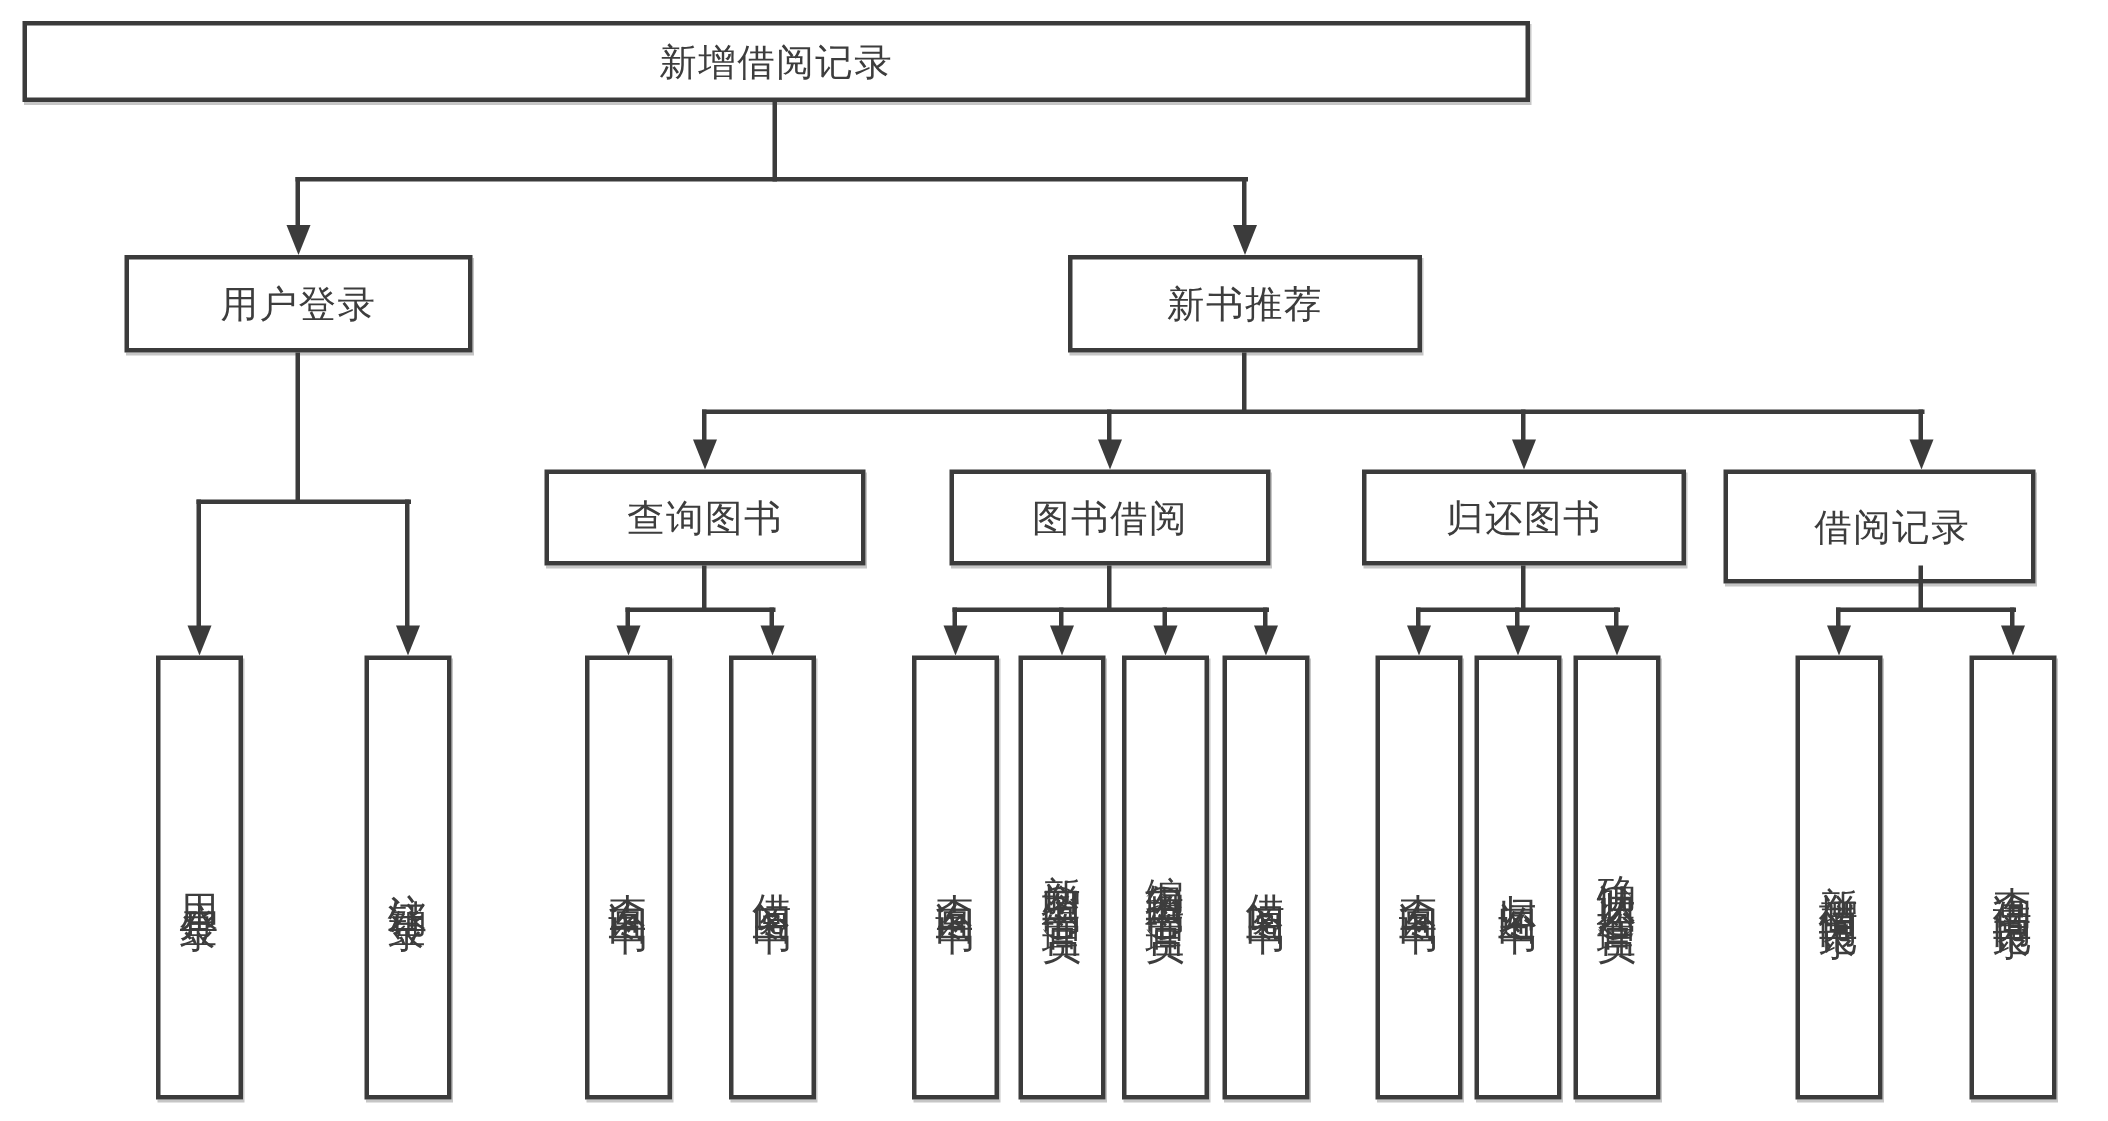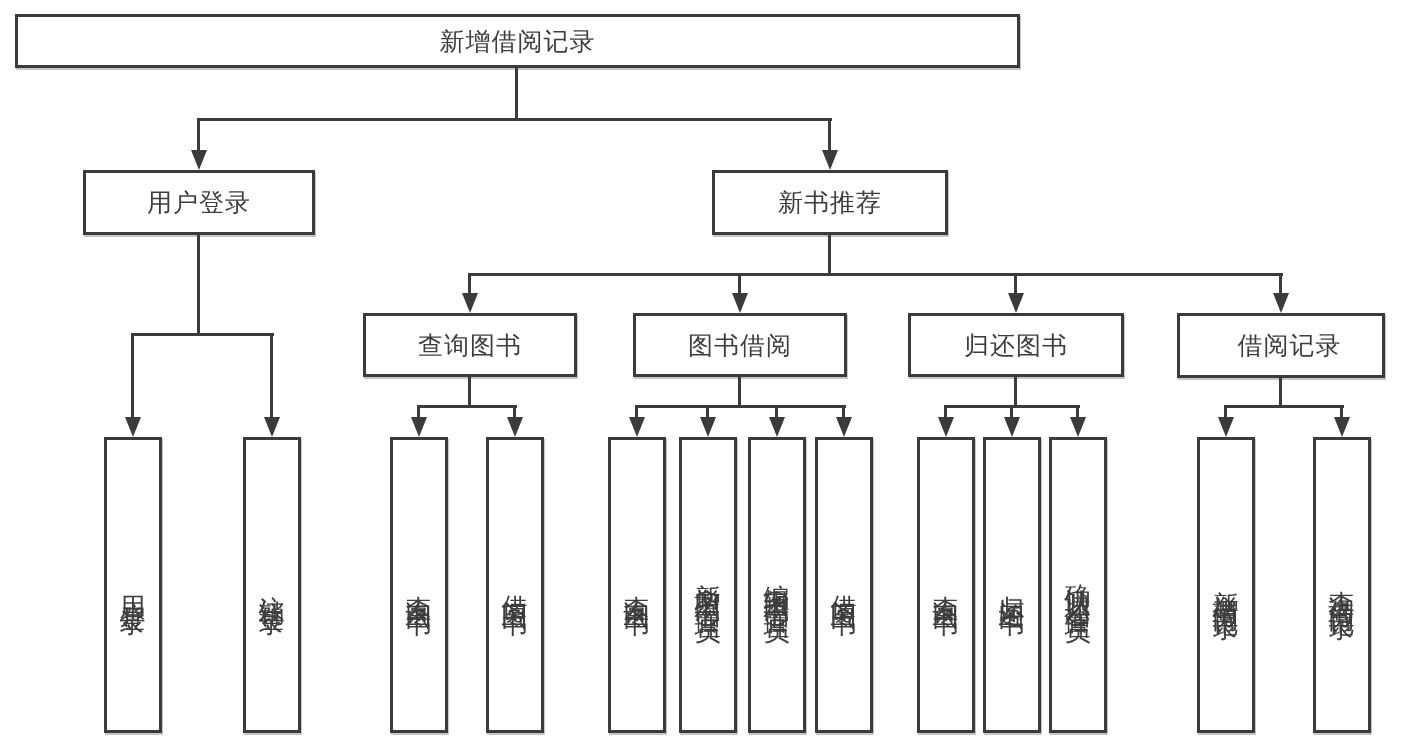--- a/index.html
+++ b/index.html
@@ -98,21 +98,21 @@
   <div class="vline" style="left:738px;  top:273px; height:25px;"></div>
   <div class="arrow" style="left:732px;  top:293px;"></div>
   <div class="vline" style="left:1014px; top:273px; height:25px;"></div>
   <div class="arrow" style="left:1008px; top:293px;"></div>
   <div class="vline" style="left:1279px; top:273px; height:25px;"></div>
   <div class="arrow" style="left:1273px; top:293px;"></div>
 
   <div class="box h" style="left:363px;  top:313px; width:214px; height:64px;">查询图书</div>
   <div class="box h" style="left:633px;  top:313px; width:214px; height:64px;">图书借阅</div>
   <div class="box h" style="left:908px;  top:313px; width:216px; height:64px;">归还图书</div>
-  <div class="box h" style="left:1177px; top:313px; width:208px; height:65px;padding-left:17px;">借阅记录</div>
+  <div class="box h" style="left:1149px; top:313px; width:208px; height:76px;padding-left:17px;">借阅记录</div>
 
   <div class="vline" style="left:468px; top:377px; height:31px;"></div>
   <div class="hline" style="left:417px; top:405px; width:100px;"></div>
   <div class="vline" style="left:417px; top:405px; height:16px;"></div>
   <div class="arrow" style="left:411px; top:417px;"></div>
   <div class="vline" style="left:513px; top:405px; height:16px;"></div>
   <div class="arrow" style="left:507px; top:417px;"></div>
 
   <div class="vline" style="left:738px; top:377px; height:31px;"></div>
   <div class="hline" style="left:635px; top:405px; width:211px;"></div>

